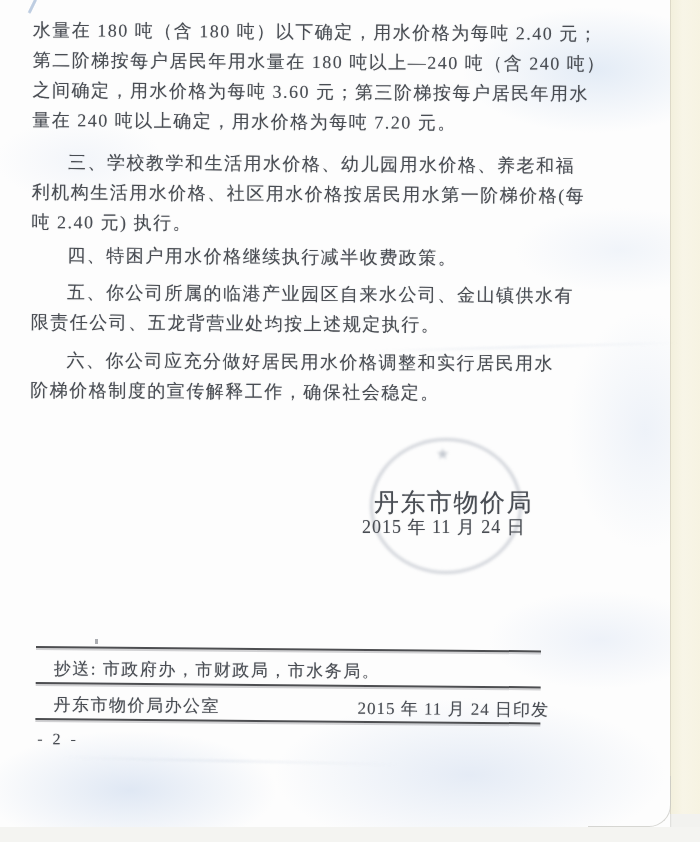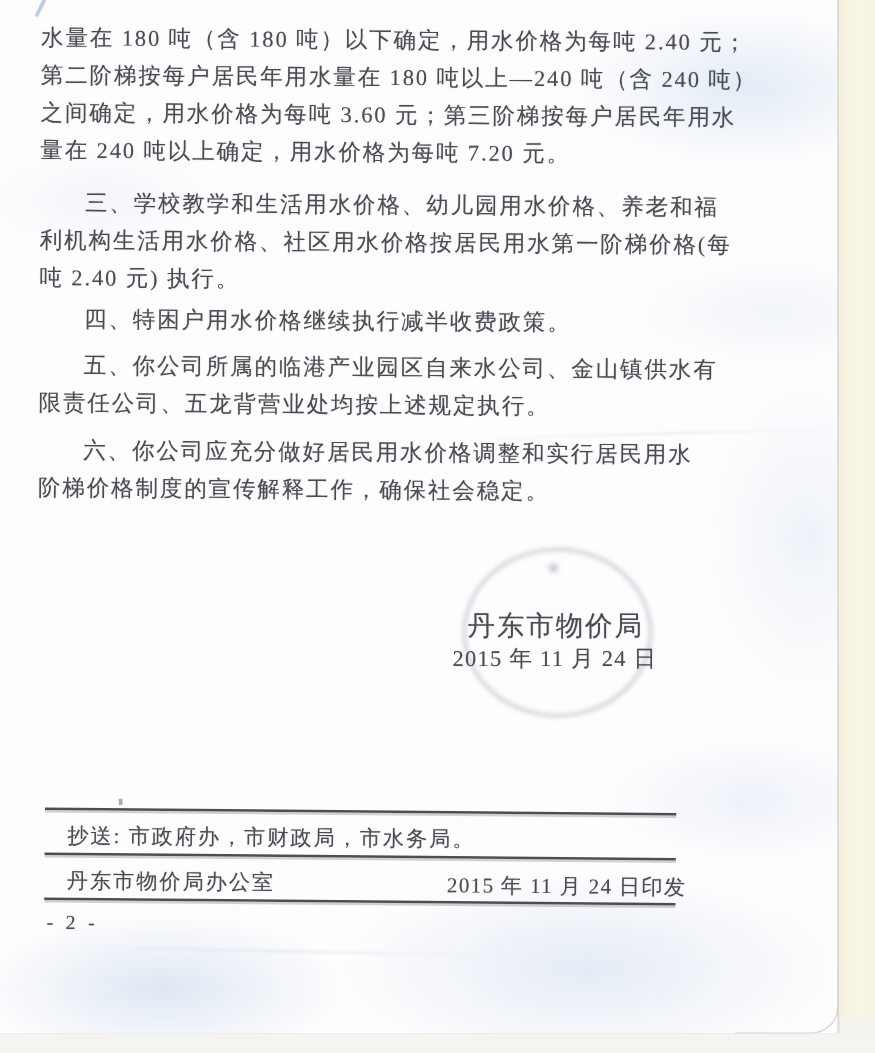--- a/index.html
+++ b/index.html
@@ -69,21 +69,21 @@
   .seal{
     position:absolute;left:370px;top:438px;width:146px;height:130px;
     border:3px solid rgba(150,158,172,.42);border-radius:50%;
     filter:blur(1.6px);
   }
   .seal-star{
     position:absolute;left:63px;top:4px;font-size:15px;
     color:rgba(148,156,170,.55);
   }
   .sig-issuer{
-    position:absolute;left:374px;top:486px;font-size:22px;letter-spacing:1.5px;white-space:nowrap;
+    position:absolute;left:374px;top:486px;font-size:25px;letter-spacing:1.5px;white-space:nowrap;
   }
   .sig-date{
     position:absolute;left:362px;top:515px;font-size:18px;letter-spacing:1px;white-space:nowrap;
   }
 
   .footer{
     position:absolute;left:0;top:0;width:700px;
     transform:rotate(.5deg);transform-origin:36px 648px;
   }
   .rule{

